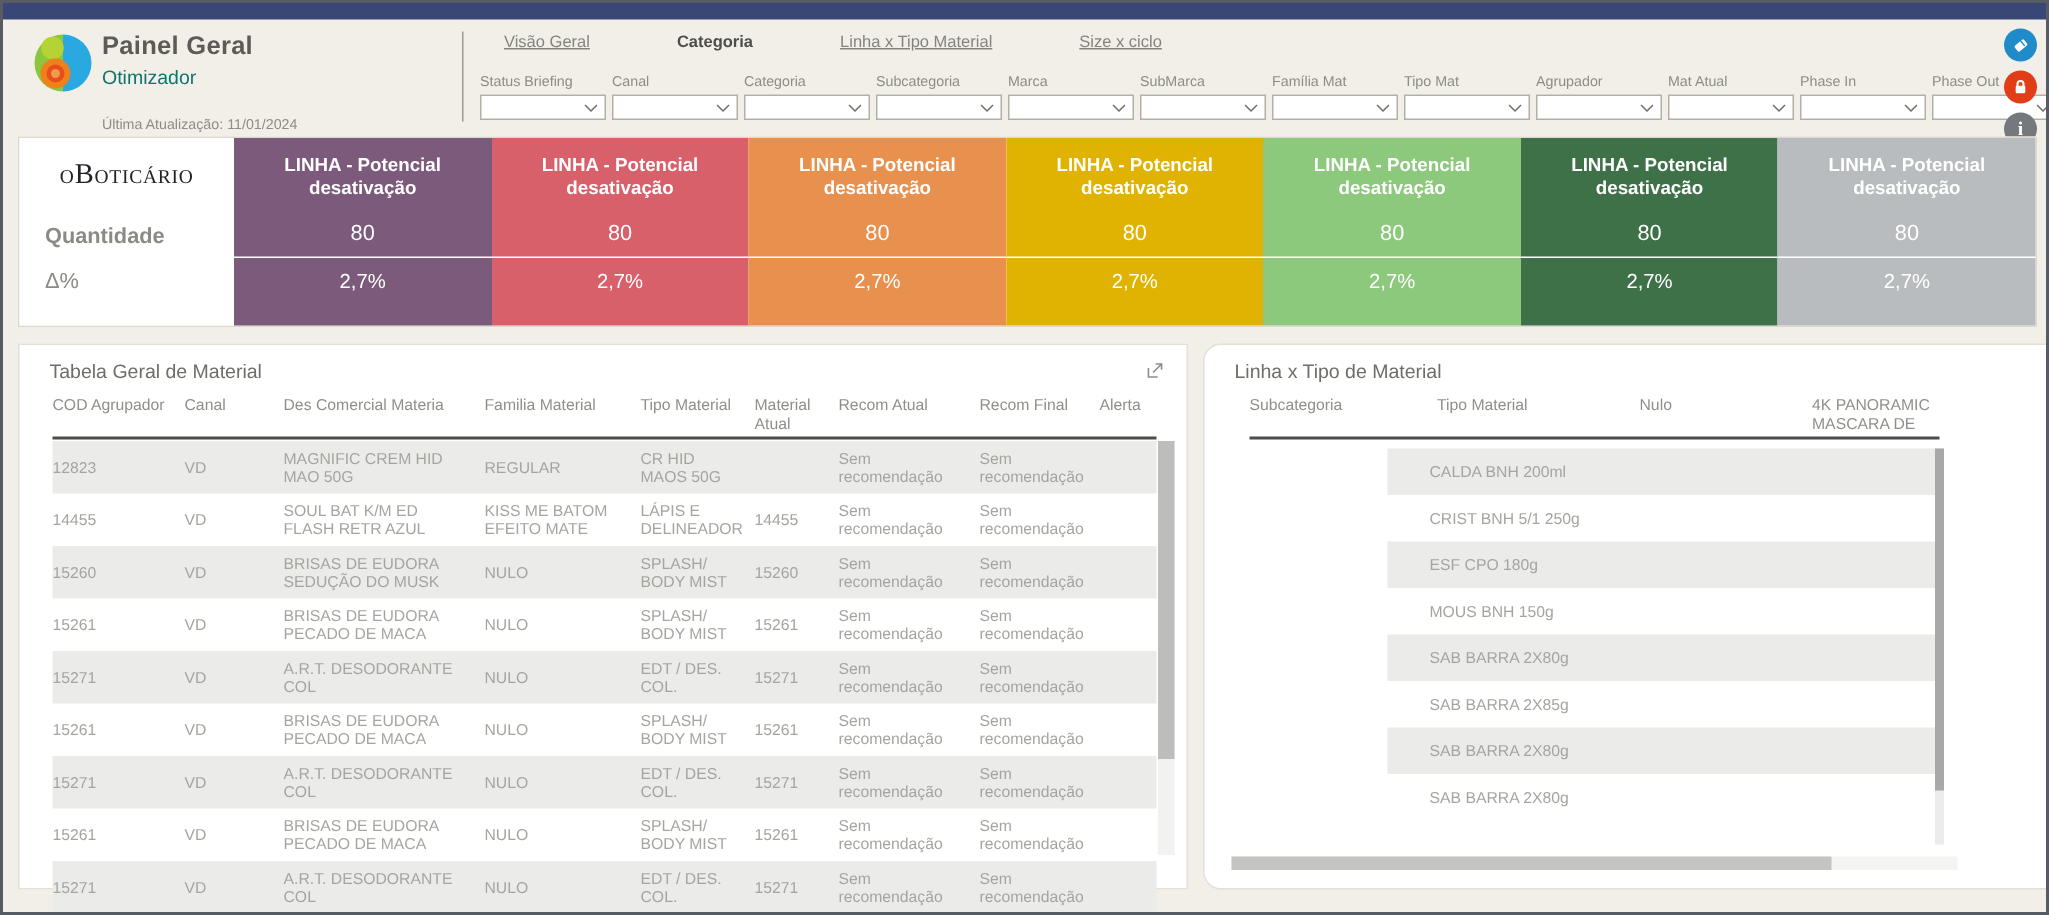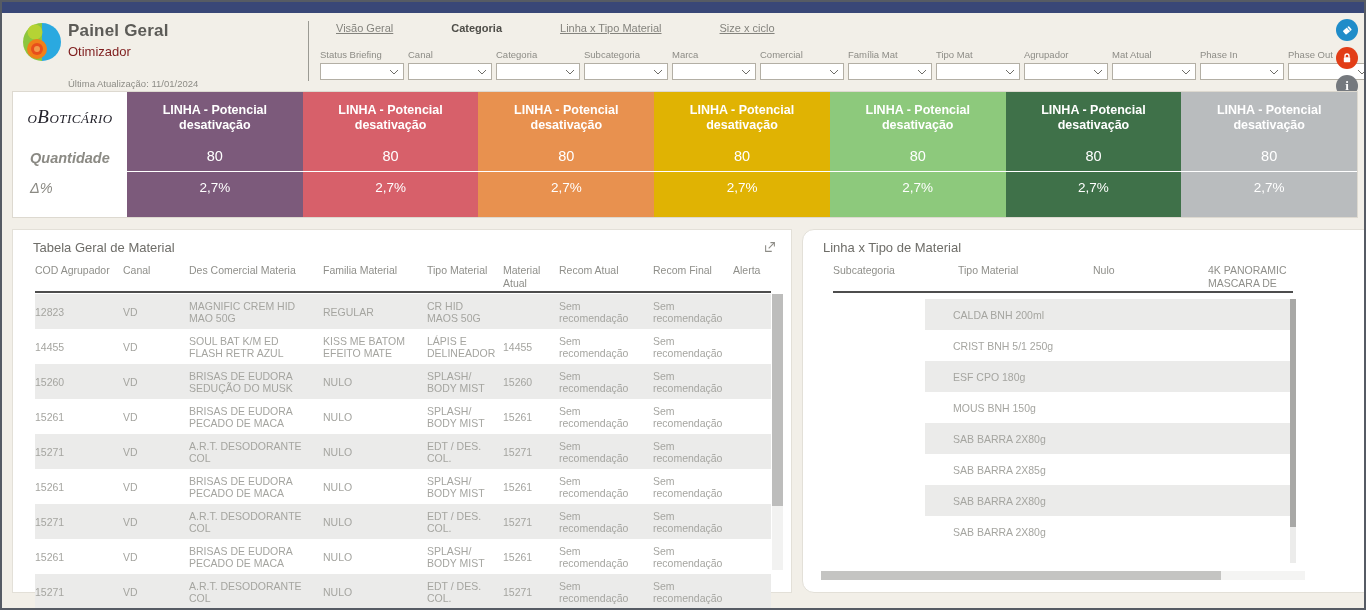--- a/index.html
+++ b/index.html
@@ -6,21 +6,21 @@
   html,body { width:1366px; height:610px; overflow:hidden; }
   body { font-family:"Liberation Sans", sans-serif; background:#f2efe8; position:relative;
          border:2px solid #565b64; }
   .topbar { position:absolute; left:0; top:0; width:100%; height:11px; background:#394777; }
 
   
   .header { position:absolute; left:0; top:11px; width:100%; height:77px; }
   .logo { position:absolute; left:20px; top:9px; width:40px; height:40px; }
   .title-block { position:absolute; left:66px; top:8px; }
   .app-title { font-size:17px; font-weight:bold; color:#5c5b57; letter-spacing:.2px; }
-  .app-subtitle { font-size:13px; color:#7f1d1d; margin-top:3px; }
+  .app-subtitle { font-size:13px; color:#0f766e; margin-top:3px; }
   .app-updated { font-size:9.5px; color:#8d8c86; margin-top:19px; }
   .header-vline { position:absolute; left:306px; top:8px; height:60px; width:1px; background:#9b9a93; }
 
   .tabs { position:absolute; left:334px; top:9px; display:flex; gap:58px;align-items:flex-end; }
   .tab { font-size:11px; color:#84837d; text-decoration:underline; cursor:pointer; white-space:nowrap; }
   .tab.active { font-weight:bold; color:#4e4d48; text-decoration:none; }
 
   .filters { position:absolute; left:318px; top:36px; display:flex; gap:4px; }
   .filter { width:84px; }
   .filter-label { font-size:9.5px; color:#8d8c86; margin-bottom:3px; white-space:nowrap;
@@ -33,21 +33,21 @@
   .round-icon { width:22px; height:22px; border-radius:50%; margin-bottom:6px;
                 display:flex; align-items:center; justify-content:center; cursor:pointer; }
   .round-icon.blue { background:#1f8cc9; }
   .round-icon.red { background:#e23d17; }
   .round-icon.gray { background:#75797e; color:#fff; font-size:13px; font-weight:bold;
                      font-family:"Liberation Serif",serif; }
 
   
   .kpi-band { position:absolute; left:10px; top:89px; width:1346px; height:127px;
               display:flex; background:#fff; border:1px solid #ddd9d0; }
-  .kpi-left { width:114px; flex:none; position:relative; background:#fff;font-style:italic; }
+  .kpi-left { width:143px; flex:none; position:relative; background:#fff; }
   .brand { position:absolute; top:14px; width:100%; text-align:center;
            font-family:"Liberation Serif", serif; font-variant:small-caps; font-size:19px;
            color:#23222b; letter-spacing:.5px; }
   .kpi-row-label1 { position:absolute; left:17px; top:58px; font-size:14.5px; font-weight:bold; color:#8b8a84; }
   .kpi-row-label2 { position:absolute; left:17px; top:88px; font-size:14.5px; color:#8b8a84; }
   .kpi-col { flex:1; color:#fff; text-align:center; position:relative; }
   .kpi-col-title { padding-top:11px; font-size:12.5px; font-weight:bold; line-height:15px;
                    width:140px; margin:0 auto; }
   .kpi-qty { position:absolute; top:56px; width:100%; font-size:14.5px; }
   .kpi-divider { position:absolute; top:79px; left:0; width:100%; height:1px; background:#fff; }
@@ -151,21 +151,21 @@
     </div>
     <div class="filter">
       <div class="filter-label">Marca</div>
       <div class="dropdown">
         <svg width="10" height="6" viewBox="0 0 10 6" fill="none">
             <path d="M1 1l4 4 4-4"></path>
           </svg>
       </div>
     </div>
     <div class="filter">
-      <div class="filter-label">Comercial</div>
+      <div class="filter-label">SubMarca</div>
       <div class="dropdown">
         <svg width="10" height="6" viewBox="0 0 10 6" fill="none">
             <path d="M1 1l4 4 4-4"></path>
           </svg>
       </div>
     </div>
     <div class="filter">
       <div class="filter-label">Família Mat</div>
       <div class="dropdown">
         <svg width="10" height="6" viewBox="0 0 10 6" fill="none">

